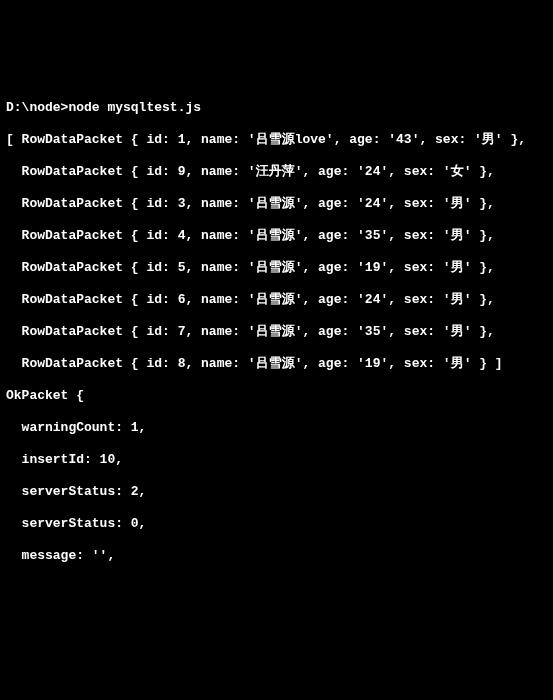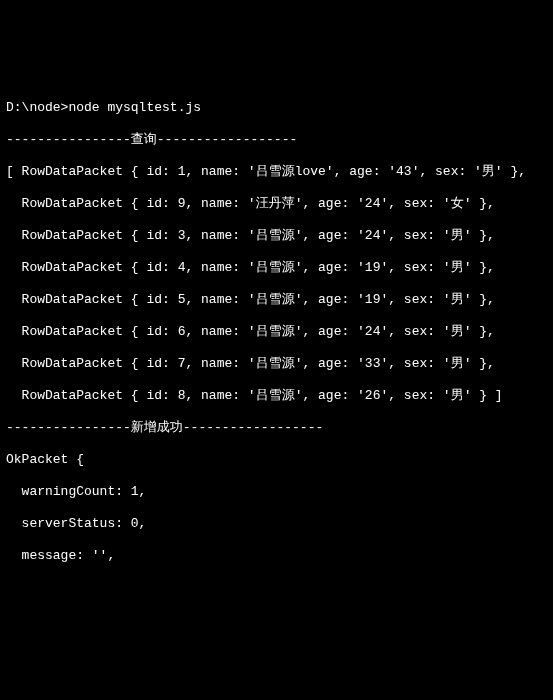--- a/index.html
+++ b/index.html
@@ -13,41 +13,42 @@
     width: 553px;
     height: 700px;
     overflow: hidden;
     white-space: pre;
   }
   .terminal {
     padding: 4px 6px;
   }
   .line {
     white-space: pre;
+    font-weight: bold;
   }
 </style>
 </head>
 <body>
 
 
 
 <div class="terminal">
 <div class="line">D:\node&gt;node mysqltest.js</div>
-<div class="line">----------------查询------------------</div>
 <div class="line">[ RowDataPacket { id: 1, name: '吕雪源love', age: '43', sex: '男' },</div>
 <div class="line">  RowDataPacket { id: 9, name: '汪丹萍', age: '24', sex: '女' },</div>
 <div class="line">  RowDataPacket { id: 3, name: '吕雪源', age: '24', sex: '男' },</div>
-<div class="line">  RowDataPacket { id: 4, name: '吕雪源', age: '19', sex: '男' },</div>
+<div class="line">  RowDataPacket { id: 4, name: '吕雪源', age: '35', sex: '男' },</div>
 <div class="line">  RowDataPacket { id: 5, name: '吕雪源', age: '19', sex: '男' },</div>
 <div class="line">  RowDataPacket { id: 6, name: '吕雪源', age: '24', sex: '男' },</div>
-<div class="line">  RowDataPacket { id: 7, name: '吕雪源', age: '33', sex: '男' },</div>
-<div class="line">  RowDataPacket { id: 8, name: '吕雪源', age: '26', sex: '男' } ]</div>
-<div class="line">----------------新增成功------------------</div>
+<div class="line">  RowDataPacket { id: 7, name: '吕雪源', age: '35', sex: '男' },</div>
+<div class="line">  RowDataPacket { id: 8, name: '吕雪源', age: '19', sex: '男' } ]</div>
 <div class="line">OkPacket {</div>
 <div class="line">  warningCount: 1,</div>
+<div class="line">  insertId: 10,</div>
+<div class="line">  serverStatus: 2,</div>
 <div class="line">  serverStatus: 0,</div>
 <div class="line">  message: '',</div>
 
 
 
 <div class="line"></div>
 
 
 
 

